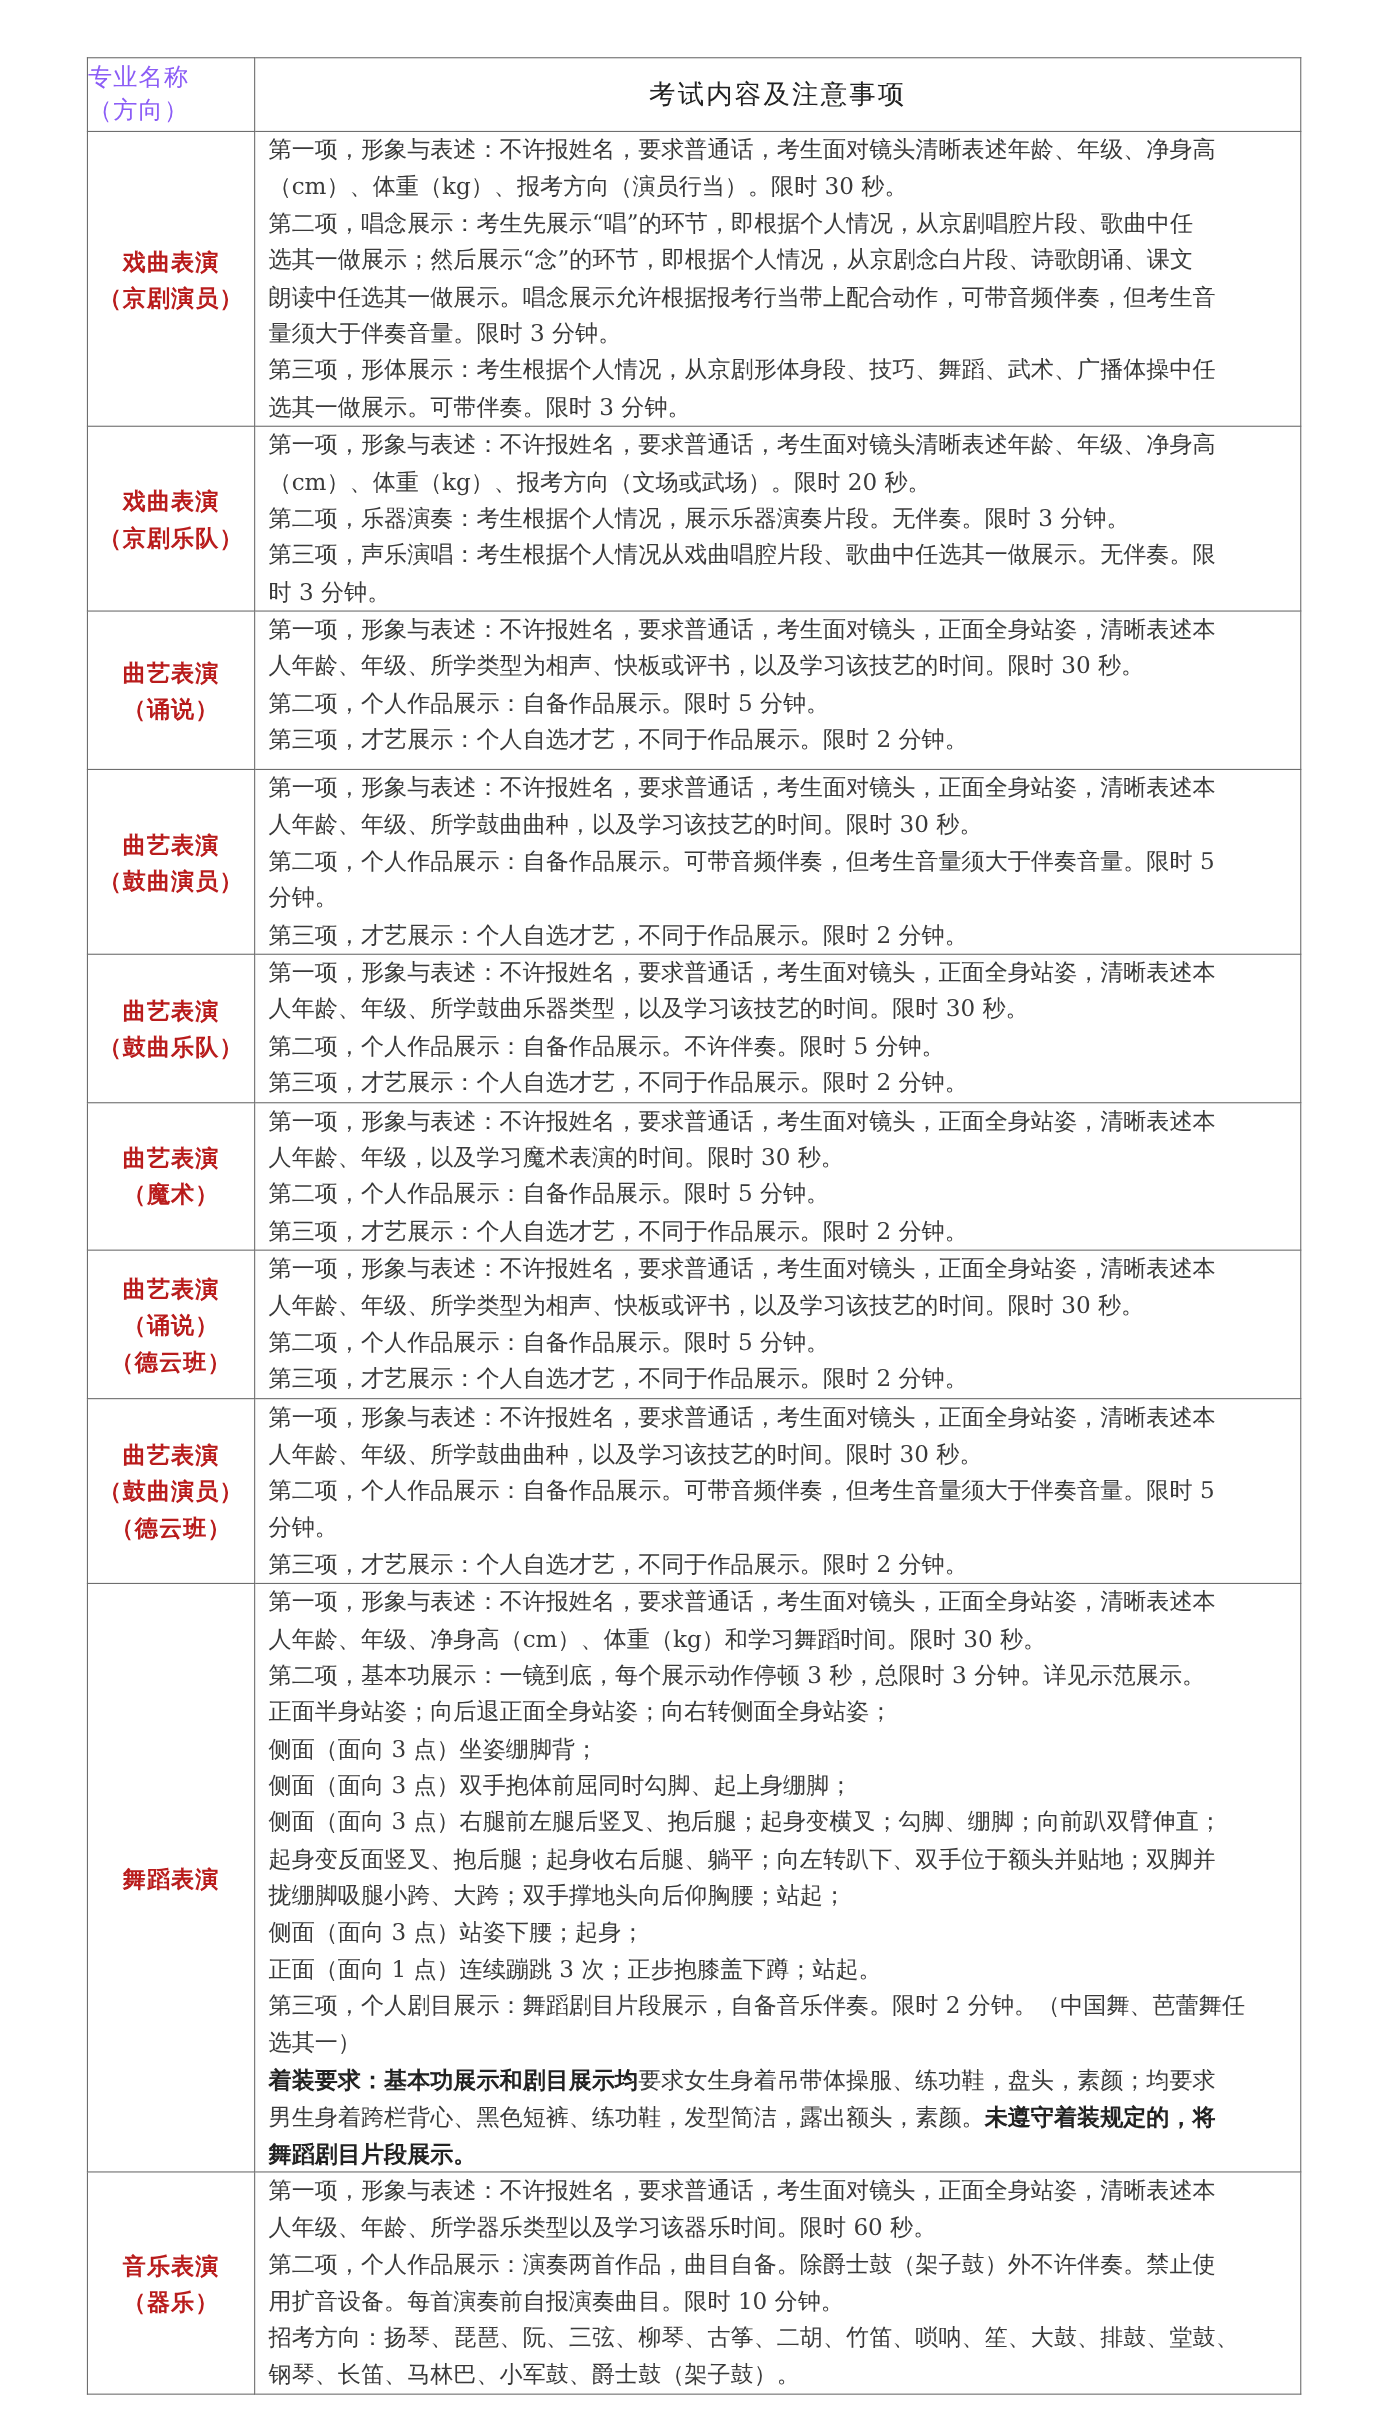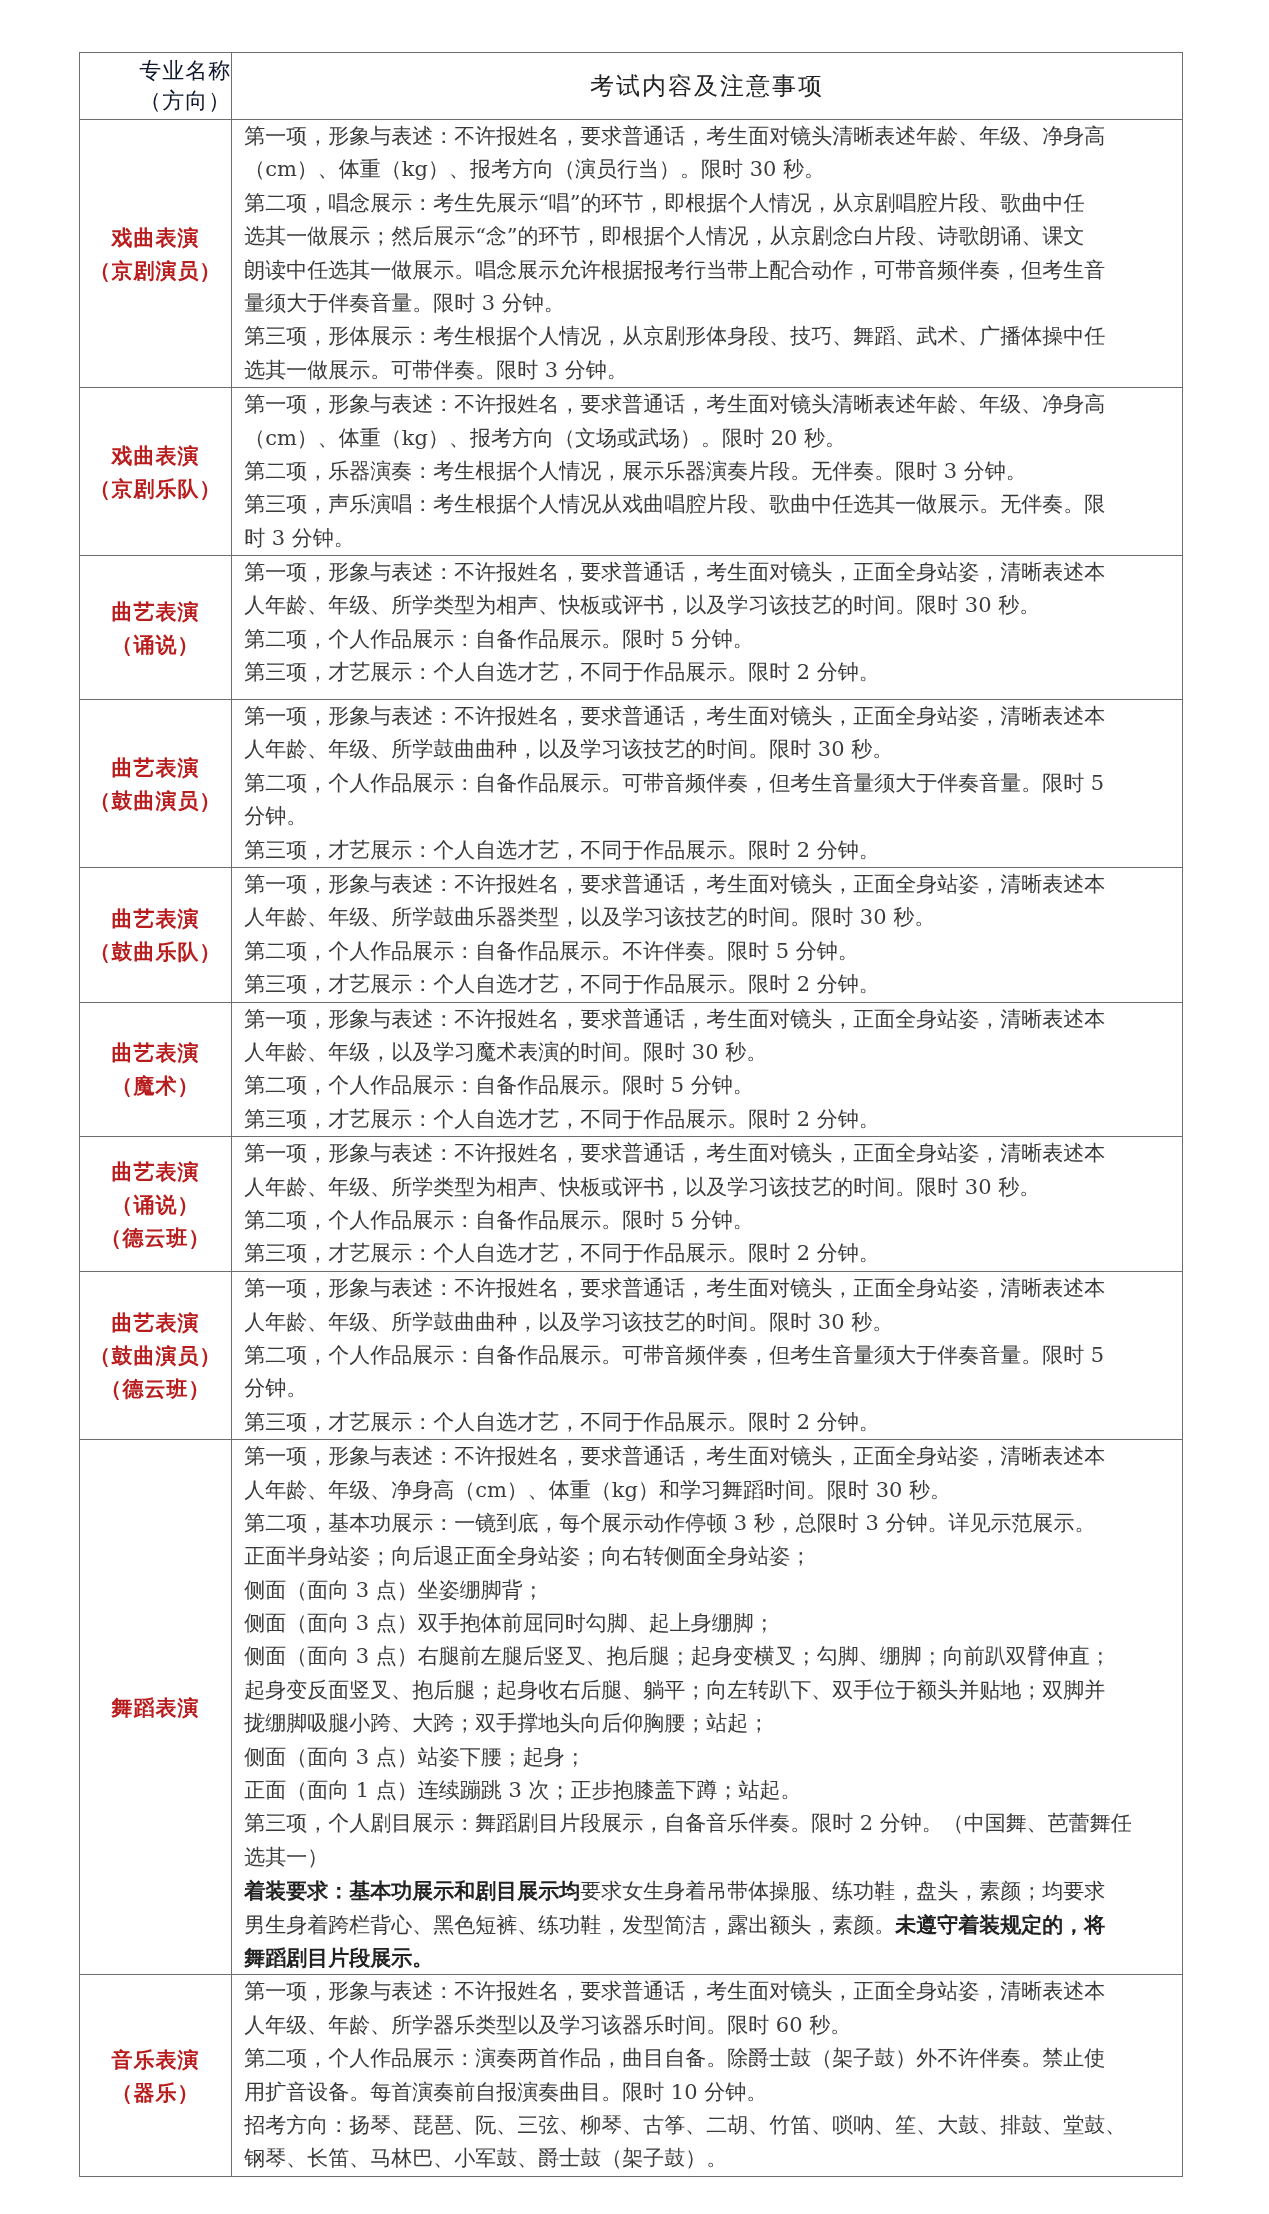--- a/index.html
+++ b/index.html
@@ -3,22 +3,22 @@
 <meta charset="utf-8">
 <style>
   html, body { margin: 0; padding: 0; background: #ffffff; }
   body { width: 1269px; height: 2214px; position: relative; overflow: hidden;
          font-family: "DejaVu Serif", "Liberation Serif", serif; color: #333333; }
   .doc-table { position: absolute; left: 79px; top: 52px; width: 1104px;
                border-collapse: collapse; table-layout: fixed; }
   .doc-table td, .doc-table th { border: 1.6px solid #6e6e6e; padding: 0; vertical-align: middle; }
   .col-name { width: 152px; }
   .col-content { width: 950px; }
-  .hdr-name { height: 66px; text-align: right; font-size: 22px; line-height: 30px;
-              font-weight: normal; color: #0f172a; letter-spacing: 1px; }
+  .hdr-name { height: 66px; text-align: left; font-size: 22px; line-height: 30px;
+              font-weight: normal; color: #8b5cf6; letter-spacing: 1px; }
   .hdr-content { text-align: center; font-size: 24px; font-weight: normal; color: #222; letter-spacing: 2px; }
   .name-cell { text-align: center; font-size: 21px; line-height: 33px; font-weight: bold; color: #b91c1c;
                letter-spacing: 1px; }
   .content-cell { padding: 0 10px 0 12px !important; font-size: 21px; line-height: 33.4px;
                   color: #3a3a3a; white-space: nowrap; vertical-align: top !important; }
   .line { display: block; height: 33.4px; overflow: visible; }
   .b { font-weight: bold; color: #222; text-align: center; }
 </style>
 </head>
 <body>

